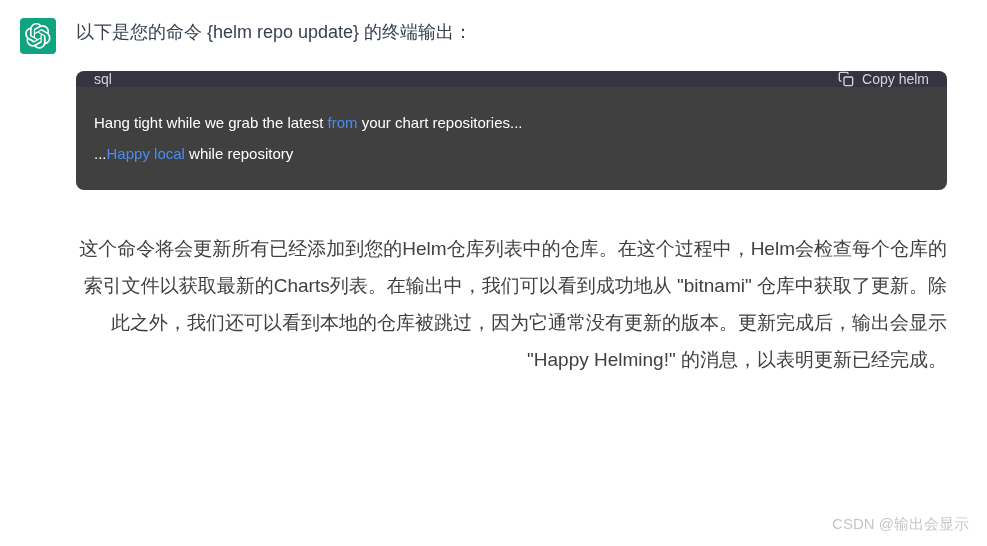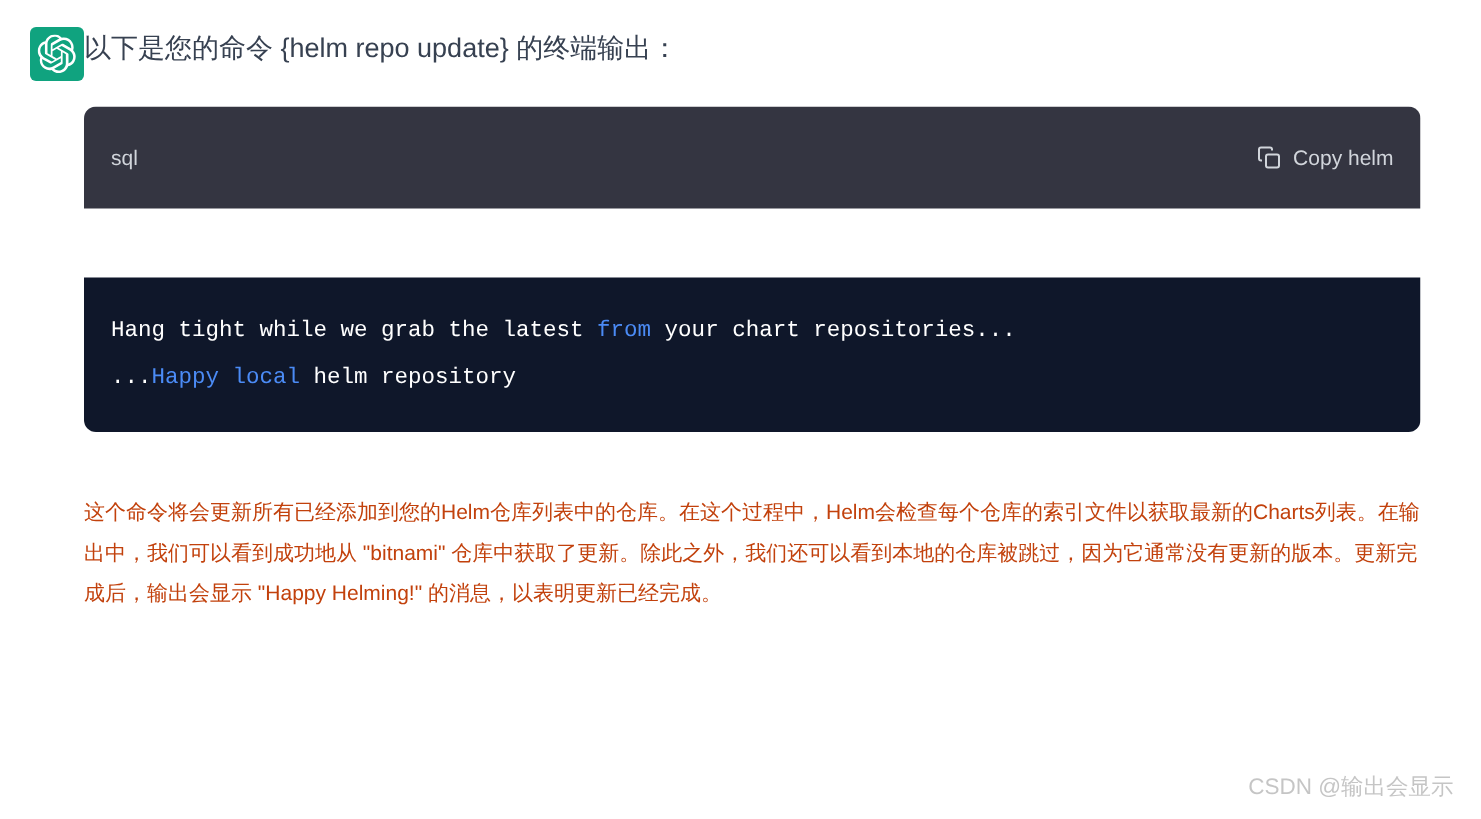--- a/index.html
+++ b/index.html
@@ -11,20 +11,21 @@
       font-family: -apple-system, BlinkMacSystemFont, "Segoe UI", "PingFang SC", "Microsoft YaHei", sans-serif;
       background: #ffffff;
       width: 987px;
       height: 546px;
       overflow: hidden;
       position: relative;
     }
     .container {
       display: flex;
       padding: 18px 20px;
+      gap: 20px;
     }
     .avatar {
       width: 36px;
       height: 36px;
       flex-shrink: 0;
       border-radius: 4px;
       background: #10a37f;
       display: flex;
       align-items: center;
       justify-content: center;
@@ -46,59 +47,59 @@
     .code-block {
       border-radius: 8px;
       overflow: hidden;
       margin-bottom: 40px;
     }
     .code-header {
       background: #343541;
       display: flex;
       justify-content: space-between;
       align-items: center;
-      padding: 26px 18px;
+      padding: 0 18px;
     }
     .code-lang {
       color: #d1d5db;
       font-size: 14px;
     }
     .copy-btn {
       display: flex;
       align-items: center;
       gap: 8px;
       color: #d1d5db;
       font-size: 14px;
       cursor: pointer;
       background: none;
       border: none;
     }
     .copy-icon {
       width: 16px;
       height: 16px;
     }
     .code-body {
-      background: #0f172a;
+      background: #404040;
       padding: 20px 18px;
-      font-family: Liberation Mono, monospace;
+      font-family: Liberation Sans, sans-serif;
       font-size: 15px;
       line-height: 2.1;
       color: #ffffff;
-      margin-top: 46px;
     }
     .code-line {
       white-space: pre;
     }
     .hl-blue {
       color: #4b8bf5;
     }
     .explanation {
-      font-size: 14px;
-      color: #c2410c;
+      font-size: 19px;
+      color: #404040;
       line-height: 1.95;
+      text-align: right;
     }
     .watermark {
       position: absolute;
       bottom: 12px;
       right: 18px;
       color: rgba(150, 150, 150, 0.55);
       font-size: 15px;
     }
   </style>
 </head>
@@ -120,21 +121,21 @@
         <button class="copy-btn">
           <svg class="copy-icon" viewBox="0 0 24 24" fill="none" stroke="currentColor" stroke-width="2">
             <rect x="9" y="9" width="13" height="13" rx="2"></rect>
             <path d="M5 15H4a2 2 0 0 1-2-2V4a2 2 0 0 1 2-2h9a2 2 0 0 1 2 2v1"></path>
           </svg>
           <span>Copy helm</span>
         </button>
       </div>
       <div class="code-body">
         <div class="code-line"><span>Hang tight while we grab the latest </span><span class="hl-blue">from</span><span> your chart repositories...</span></div>
-        <div class="code-line"><span>...</span><span class="hl-blue">Happy local</span><span> helm repository</span></div>
+        <div class="code-line"><span>...</span><span class="hl-blue">Happy local</span><span> while repository</span></div>
       </div>
     </div>
 
     <p class="explanation">这个命令将会更新所有已经添加到您的Helm仓库列表中的仓库。在这个过程中，Helm会检查每个仓库的索引文件以获取最新的Charts列表。在输出中，我们可以看到成功地从 "bitnami" 仓库中获取了更新。除此之外，我们还可以看到本地的仓库被跳过，因为它通常没有更新的版本。更新完成后，输出会显示 "Happy Helming!" 的消息，以表明更新已经完成。</p>
   </div>
 </div>
 
 <div class="watermark">CSDN @输出会显示</div>
 
 </body></html>

